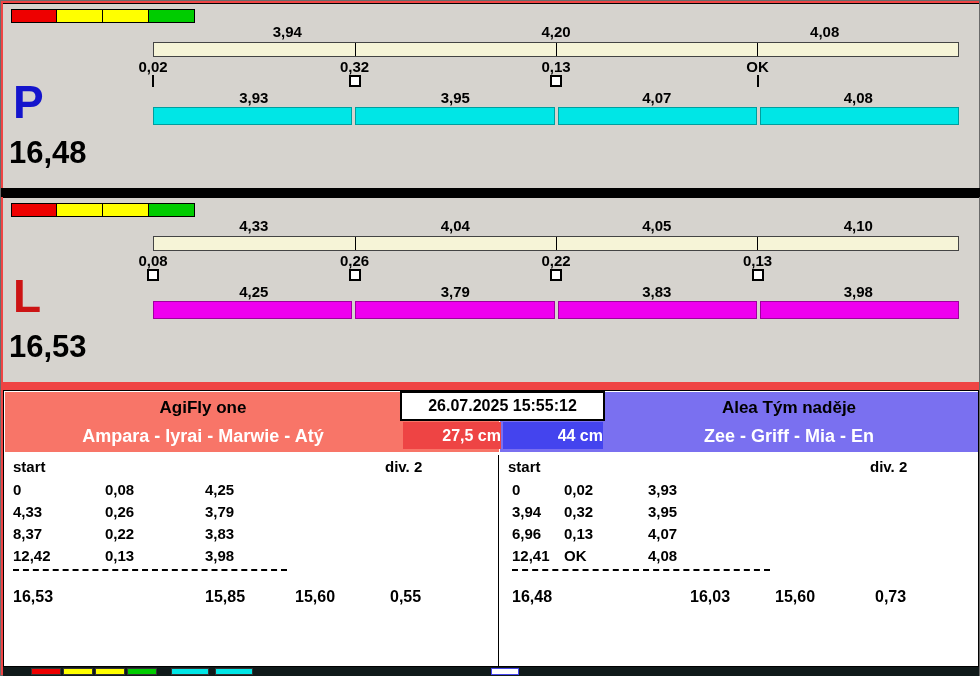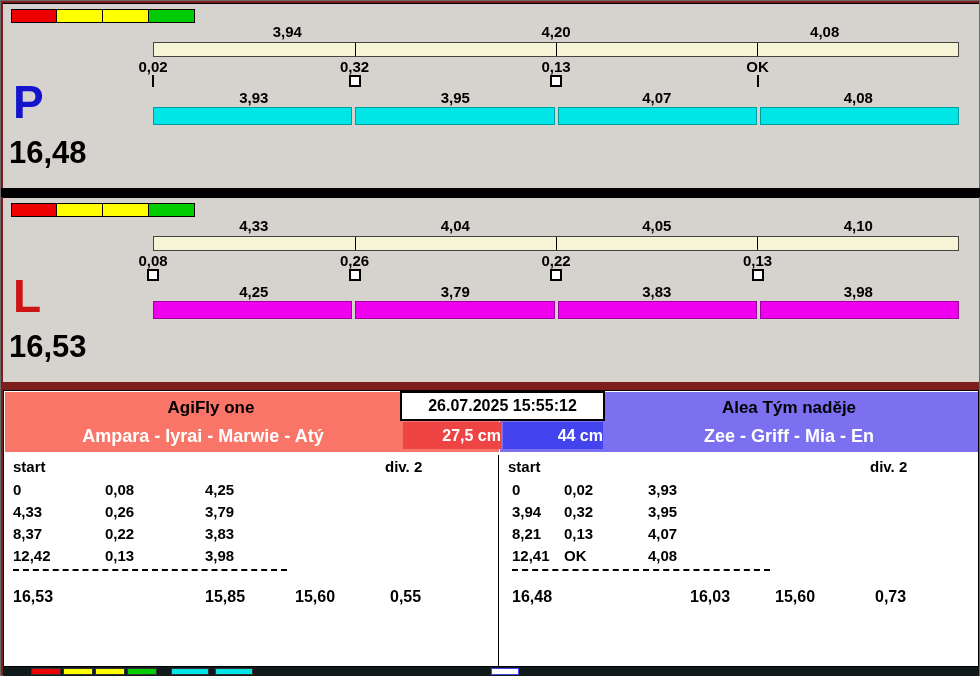--- a/index.html
+++ b/index.html
@@ -1,19 +1,19 @@
 <!DOCTYPE html>
 <html><head>
 <meta charset="utf-8">
 <style>
   * { margin:0; padding:0; box-sizing:border-box; }
   html,body { width:980px; height:676px; overflow:hidden; }
   body { font-family:"Liberation Sans", sans-serif; background:#fff; position:relative; }
 
-  .window { position:absolute; inset:0; background:#7f1d1d; border:1px solid #6a6a6a; }
+  .window { position:absolute; inset:0; background:#ef4444; border:1px solid #6a6a6a; }
 
   
   .lane { position:absolute; left:2px; width:976px; height:185px; background:#d6d3ce; border-top:1px solid #000; }
   .lane-p { top:2px; }
   .lane-l { top:196px; }
   .divider { position:absolute; left:0; top:187px; width:980px; height:9px; background:#000; }
 
   .lights { position:absolute; left:8px; top:5px; display:flex; }
   .light { width:46px; height:14px; border:1px solid #000; }
   .light + .light { border-left:none; }
@@ -46,21 +46,21 @@
   .lane-p .lane-letter { color:#1414cc; }
   .lane-l .lane-letter { color:#cc1414; }
   .lane-total { position:absolute; left:6px; top:132px; font-size:31px; line-height:34px; font-weight:bold; color:#000; }
 
   
   .footer { position:absolute; left:2px; top:389px; width:976px; height:277px; background:#fff; border:1px solid #000; }
 
   .team-header { position:absolute; top:1px; height:60px; }
   .team-header.left  { left:1px;   width:494px; background:#f87568; }
   .team-header.right { left:496px; width:478px; background:#7a70f0; }
-  .team-name { font-weight:bold; font-size:17px; color:#000; text-align:center; padding-top:6px;margin-left:8px; }
+  .team-name { font-weight:bold; font-size:17px; color:#000; text-align:center; padding-top:6px; }
   .team-members { font-weight:bold; font-size:18px; color:#fff; text-align:center; margin-top:8px; }
   .team-header.left  .team-name, .team-header.left  .team-members { width:396px; }
   .team-header.right .team-name, .team-header.right .team-members { margin-left:102px; width:374px; }
   .team-header.right .team-members { margin-top:8px; }
 
   .timestamp { position:absolute; left:396px; top:0; width:205px; height:30px; background:#fff; border:2px solid #000;
                font-weight:bold; font-size:16px; text-align:center; line-height:26px; color:#000; z-index:5; }
   .height-box { position:absolute; top:31px; height:27px; font-weight:bold; font-size:16px; color:#fff;
                 text-align:right; line-height:27px; z-index:5; }
   .height-left  { left:399px; width:98px;  background:#ee4444; }
@@ -276,21 +276,21 @@
         <span class="c0">0</span>
         <span class="c1">0,02</span>
         <span class="c2">3,93</span>
       </div>
       <div class="t-row r1">
         <span class="c0">3,94</span>
         <span class="c1">0,32</span>
         <span class="c2">3,95</span>
       </div>
       <div class="t-row r2">
-        <span class="c0">8,21</span>
+        <span class="c0">6,96</span>
         <span class="c1">0,13</span>
         <span class="c2">4,07</span>
       </div>
       <div class="t-row r3">
         <span class="c0">12,41</span>
         <span class="c1">OK</span>
         <span class="c2">4,08</span>
       </div>
 
       <div class="dashes"></div>

